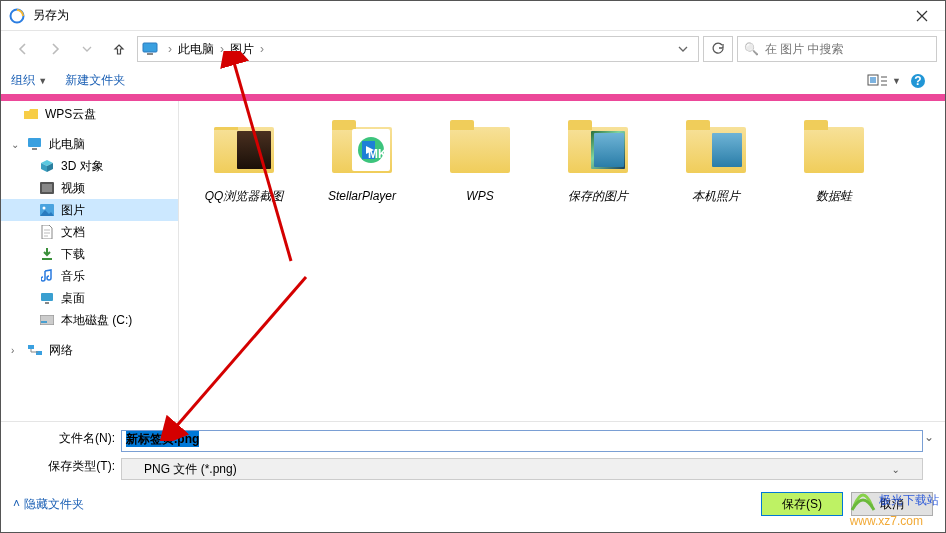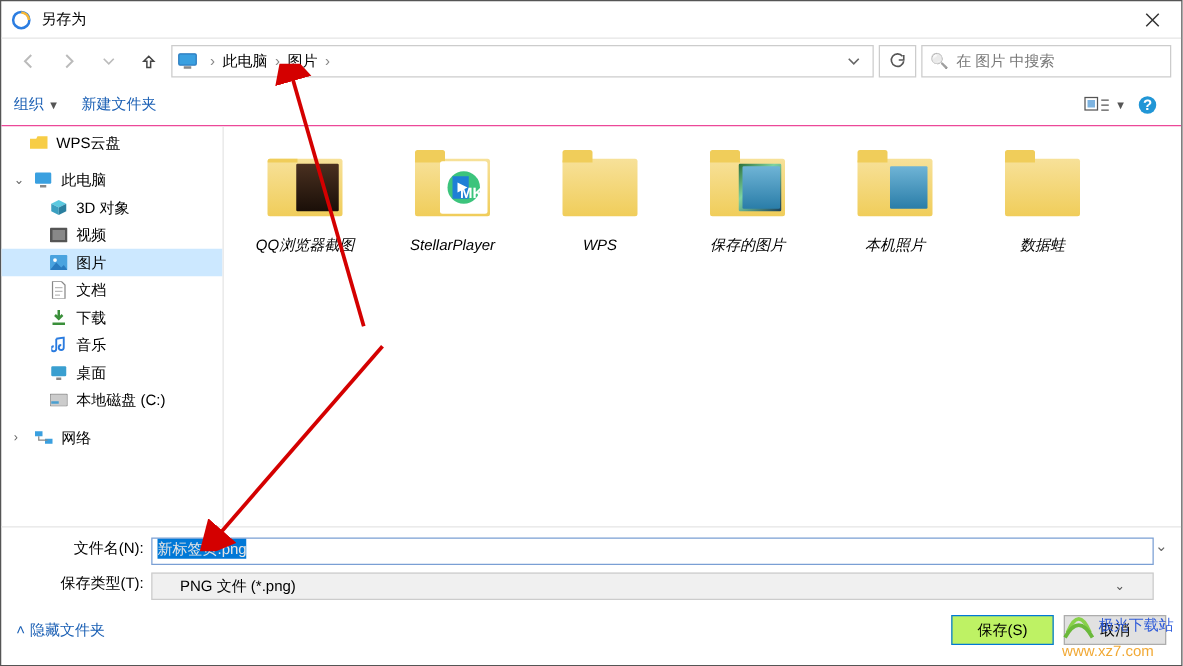--- a/index.html
+++ b/index.html
@@ -15,21 +15,21 @@
 .nav-btn.enabled { color: #333; }
 .pathbox { flex: 1; height: 26px; border: 1px solid #ccc; display: flex; align-items: center; padding: 0 4px; background: #fff; }
 .pathbox .pc-icon { width: 18px; height: 14px; margin-right: 6px; }
 .pathbox .crumb { padding: 0 4px; }
 .pathbox .sep { color: #888; padding: 0 2px; }
 .pathbox .spacer { flex: 1; }
 .pathbox .dd { color: #666; padding: 0 6px; }
 .refresh { width: 30px; height: 26px; border: 1px solid #ccc; display:flex; align-items:center; justify-content:center; }
 .searchbox { width: 200px; height: 26px; border: 1px solid #ccc; display:flex; align-items:center; padding: 0 6px; color:#777; gap:6px; }
 
-.toolbar { height: 34px; display:flex; align-items:center; padding: 0 10px; border-bottom:1px solid #ec4899; }
+.toolbar { height: 34px; display:flex; align-items:center; padding: 0 10px; border-bottom:7px solid #ec4899; }
 .toolbar .link { color:#1a5fb4; margin-right: 18px; cursor:default; }
 .toolbar .link2 { color:#1a5fb4; }
 .toolbar .spacer { flex:1; }
 .toolbar .iconbtn { width: 34px; height: 24px; display:flex; align-items:center; justify-content:center; color:#555; }
 
 .main { display:flex; height: 320px; }
 .sidebar { width: 178px; border-right: 1px solid #e5e5e5; overflow-y:auto; padding-top:2px; }
 .tree-item { height: 22px; display:flex; align-items:center; padding-left: 10px; gap:6px; }
 .tree-item.l1 { padding-left: 22px; }
 .tree-item.l2 { padding-left: 38px; }
@@ -44,21 +44,21 @@
 
 .folder-shape { width:60px; height:46px; background:linear-gradient(#f7e199,#f0cd5a); border-radius:2px; position:relative; }
 .folder-shape::before { content:""; position:absolute; top:-7px; left:0; width:24px; height:10px; background:#f0cd5a; border-radius:2px 2px 0 0; }
 .folder-pics::after { content:""; position:absolute; right:4px; top:6px; width:30px; height:34px; background:linear-gradient(#6fb4d6,#2a7da8); border-radius:1px; }
 
 .bottom { border-top:1px solid #e5e5e5; padding: 8px 10px 0 10px; }
 .row { display:flex; align-items:flex-start; margin-bottom:6px; }
 .row .lab { width:110px; text-align:right; padding-right:6px; }
 .row .field { flex:1; }
 .txt-input { width:100%; height:22px; border:1px solid #7a9fd4; padding:0 4px; background:#fff; }
-.sel-highlight { background:#0078d7; color:#e5e5e5; padding:1px 0; }
+.sel-highlight { background:#0078d7; color:#000000; padding:1px 0;font-weight:bold; }
 .combo { width:100%; height:22px; border:1px solid #ccc; background:#f0f0f0; display:flex; align-items:center; padding:0 22px; justify-content:space-between; }
 
 .footer { display:flex; align-items:center; padding: 6px 12px 10px 12px; }
 .footer .hide { display:flex; align-items:center; gap:4px; color:#1a5fb4; }
 .footer .spacer { flex:1; }
 .btn { min-width:82px; height:24px; border:1px solid #adadad; background:#e1e1e1; margin-left:8px; display:inline-flex; align-items:center; justify-content:center; padding:0 10px; }
 .btn.primary { border:1px solid #0078d7; background:#bef264; }
 
 .watermark { position:absolute; right:6px; bottom:4px; color:#7fb536; font-size:12px; opacity:.9; pointer-events:none; }
 .watermark .cn { color:#1d4ed8; }

